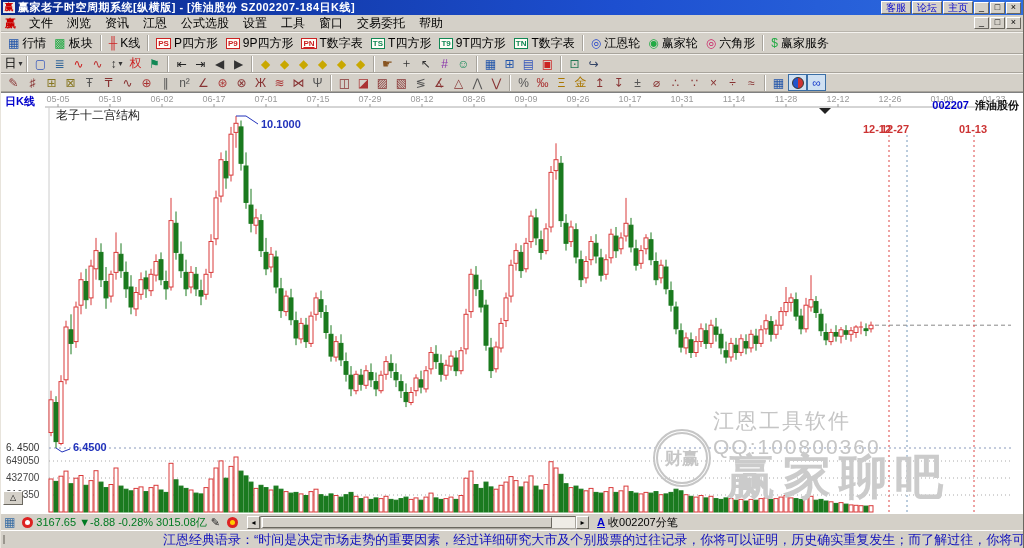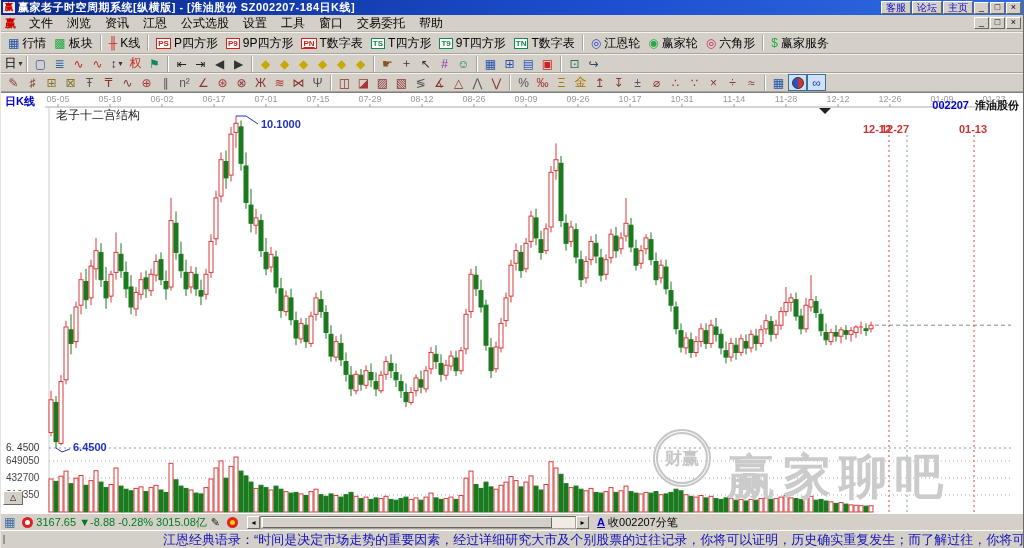--- a/index.html
+++ b/index.html
@@ -949,20 +949,21 @@
         <polyline points="235,23 245,23 257,31" fill="none" stroke="#2233bb"></polyline>
         <text x="260" y="35" font-size="11" font-weight="bold" fill="#2233bb">10.1000</text>
         <polyline points="55,355 61,359 69,356" fill="none" stroke="#2233bb"></polyline>
         <text x="72" y="358" font-size="11" font-weight="bold" fill="#2233bb">6.4500</text>
       </svg>
     <div class="lbl-period">日K线</div>
     <div class="lbl-structure">老子十二宫结构</div>
     <div class="lbl-stock">
       <span class="code">002207</span><span class="nm">淮油股份</span>
     </div>
+    <div class="wm1">江恩工具软件  QQ:100800360</div>
     <div class="wm2">赢家聊吧</div>
     <div class="wmlogo">财赢</div>
     <div class="btn-tri">△</div>
   </div>
 
   <div class="statusbar">
     <span class="gicon">▦</span>
     <span class="idx-ic">
         <i></i>
       </span>

